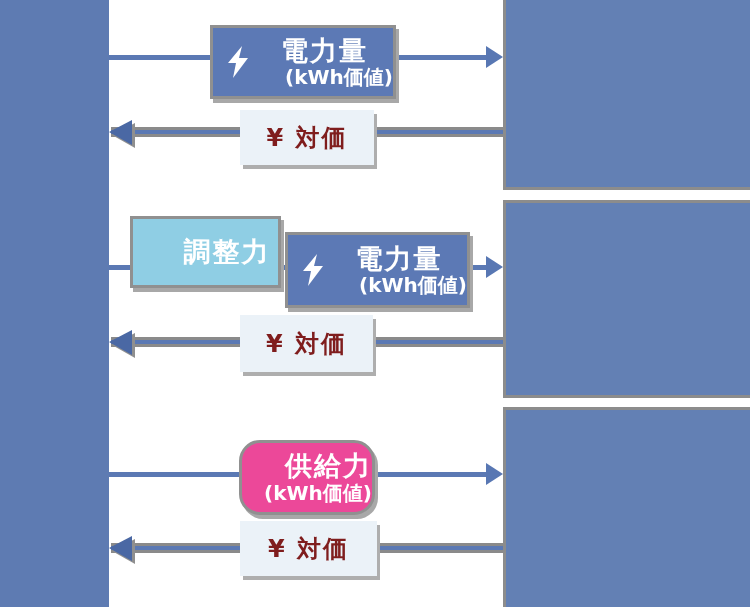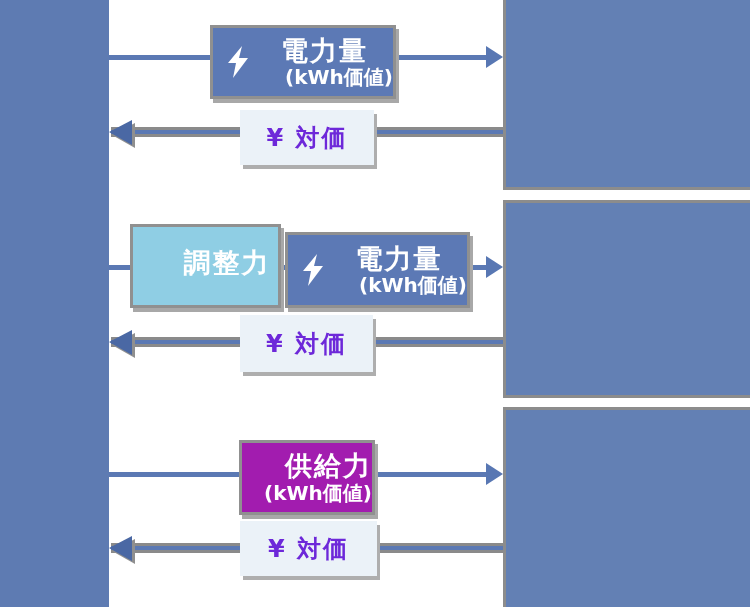--- a/index.html
+++ b/index.html
@@ -22,28 +22,28 @@
     border-top:11px solid transparent;border-bottom:11px solid transparent;border-left:17px solid #5877B3;}
   .arrow-left{position:absolute;width:0;height:0;z-index:2;
     border-top:12px solid transparent;border-bottom:13px solid transparent;border-right:23px solid #4A68A4;
     filter:drop-shadow(3px 3px 0 #8F8F8F);}
   
   .vbox{position:absolute;box-sizing:border-box;border:3px solid #909090;z-index:3;
     display:flex;align-items:center;justify-content:center;text-align:center;
     box-shadow:3px 4px 0 #A8A8A8;color:#ffffff;font-weight:bold;}
   .vbox.dark{background:#5C79B5;}
   .vbox.light1{background:#8FCEE4;}
-  .vbox.light2{background:#a21caf;}
+  .vbox.light2{background:#ec4899;border-radius:21px;}
   .vbox .stack{display:flex;flex-direction:column;line-height:1.15;width:100%;}
   .vbox .l1{font-size:27px;letter-spacing:2px;padding-left:43px;}
   .vbox .l2{font-size:20px;letter-spacing:0;text-align:right;}
   .bolt{position:absolute;left:13px;top:50%;transform:translateY(-50%);width:24px;height:32px;display:block;}
   
   .pbox{position:absolute;background:#EBF2F8;z-index:4;display:flex;align-items:center;justify-content:center;
-    box-shadow:3px 4px 0 #AEAEAE;color:#6d28d9;font-weight:bold;font-size:24px;letter-spacing:2px;}
+    box-shadow:3px 4px 0 #AEAEAE;color:#7f1d1d;font-weight:bold;font-size:24px;letter-spacing:2px;}
 </style>
 </head>
 <body>
 
 <div class="canvas">
 
   <div class="sidebar"></div>
   <div class="rpanel p1"></div>
   <div class="rpanel p2"></div>
   <div class="rpanel p3"></div>
@@ -65,21 +65,21 @@
 
   <div class="mline" style="left:111px;top:127px;width:392px;"></div>
   <div class="arrow-left" style="left:109px;top:120px;"></div>
   <div class="pbox" style="left:240px;top:110px;width:134px;height:55px;">
     <span>¥ 対価</span>
   </div>
 
   <div class="eline" style="left:109px;top:265px;width:383px;"></div>
   <div class="arrow-right" style="left:486px;top:256px;"></div>
 
-  <div class="vbox light1" style="left:130px;top:224px;width:151px;height:84px;font-family:Liberation Mono, monospace;">
+  <div class="vbox light1" style="left:130px;top:216px;width:151px;height:72px;">
     <span class="stack">
       <span class="l1">調整力</span>
     </span>
   </div>
 
   <div class="vbox dark" style="left:285px;top:232px;width:185px;height:76px;">
     <span class="bolt">
       <svg viewBox="0 0 24 32" width="24" height="32">
           <polygon points="16,0 2,17 10,17 7,32 22,12 13,12" fill="#ffffff"></polygon>
         </svg>

